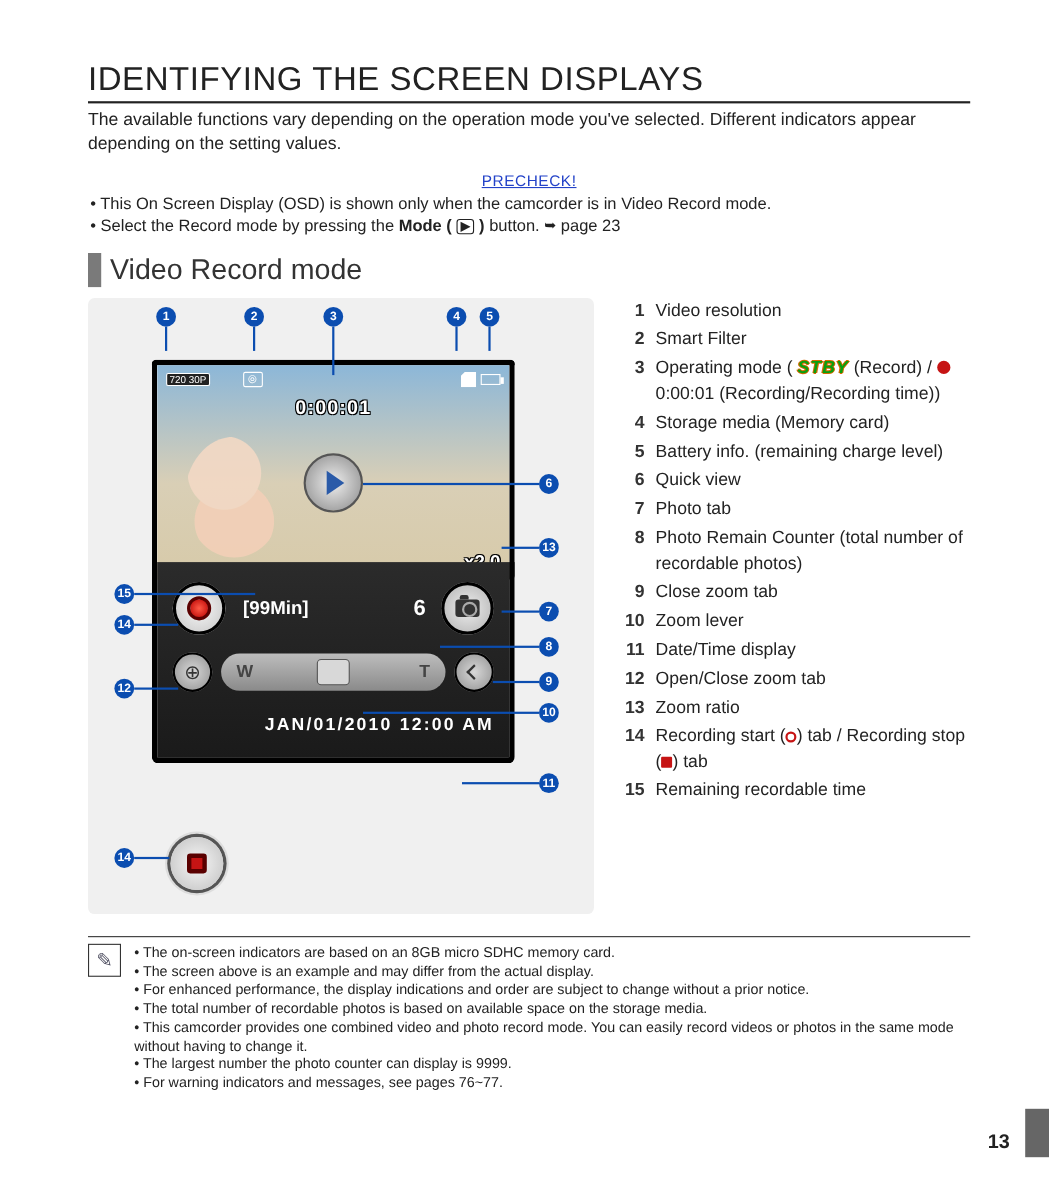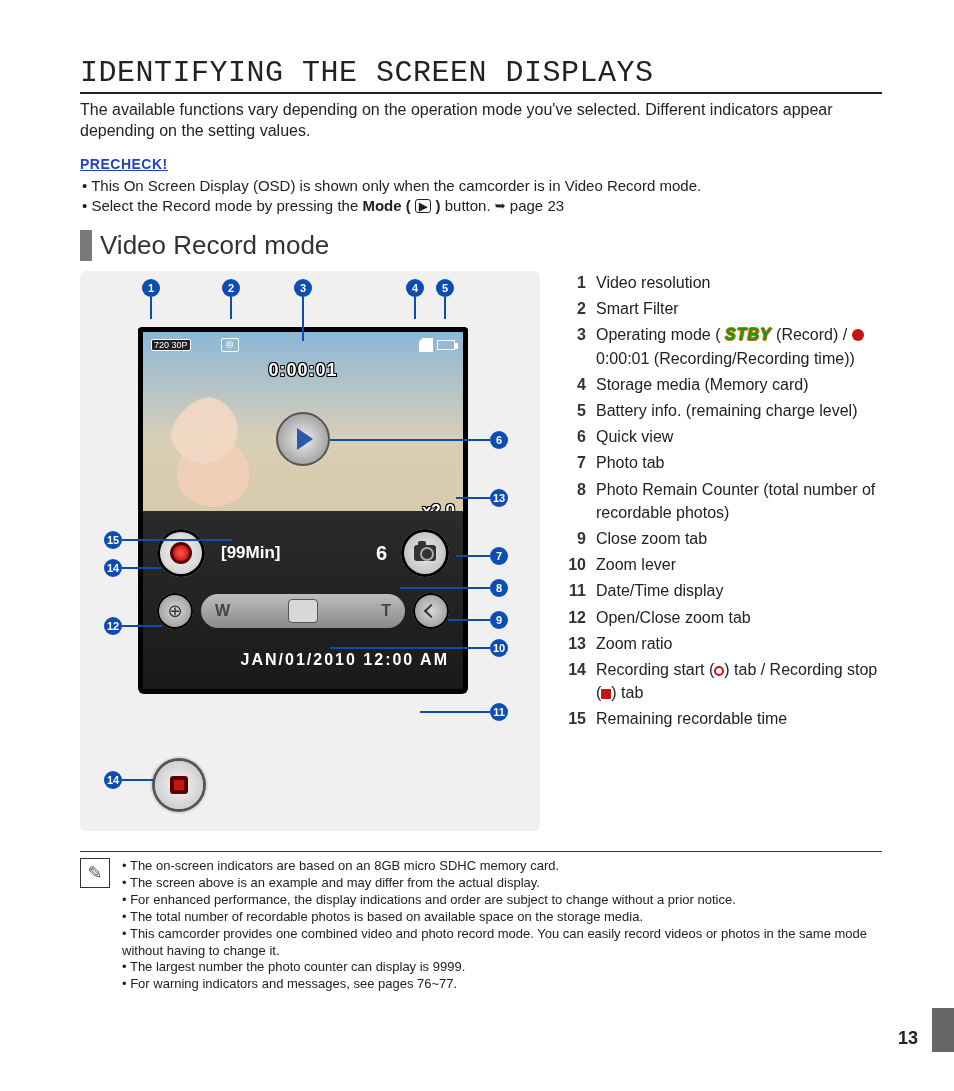--- a/index.html
+++ b/index.html
@@ -12,30 +12,30 @@
     position: relative;
     font-size: 16px;
   }
   h1.page-title {
     font-size: 30px;
     letter-spacing: .5px;
     font-weight: 400;
     border-bottom: 2px solid #222;
     padding-bottom: 2px;
     margin-bottom: 6px;
-    font-family: Liberation Mono, monospace;
   }
   .intro { font-size: 16px; line-height: 1.3; margin-bottom: 14px; }
   .precheck-head {
     color: #2342c8;
     text-decoration: underline;
-    font-weight: bold;
+    font-weight: normal;
     font-size: 14px;
     letter-spacing: .5px;
     margin-bottom: 4px;
+    text-align: center;
   }
   ul.precheck { list-style: none; padding-left: 20px; font-size: 15px; line-height: 1.35; margin-bottom: 14px;}
   ul.precheck li::before { content: "• "; margin-left: -18px; position: relative; }
   .mode-btn {
     display:inline-block; border:1.5px solid #222; border-radius:3px; padding:0 3px;
     font-size:11px; line-height:12px; vertical-align:1px;
   }
   h2.section {
     font-size: 26px;
     font-weight: 400;

